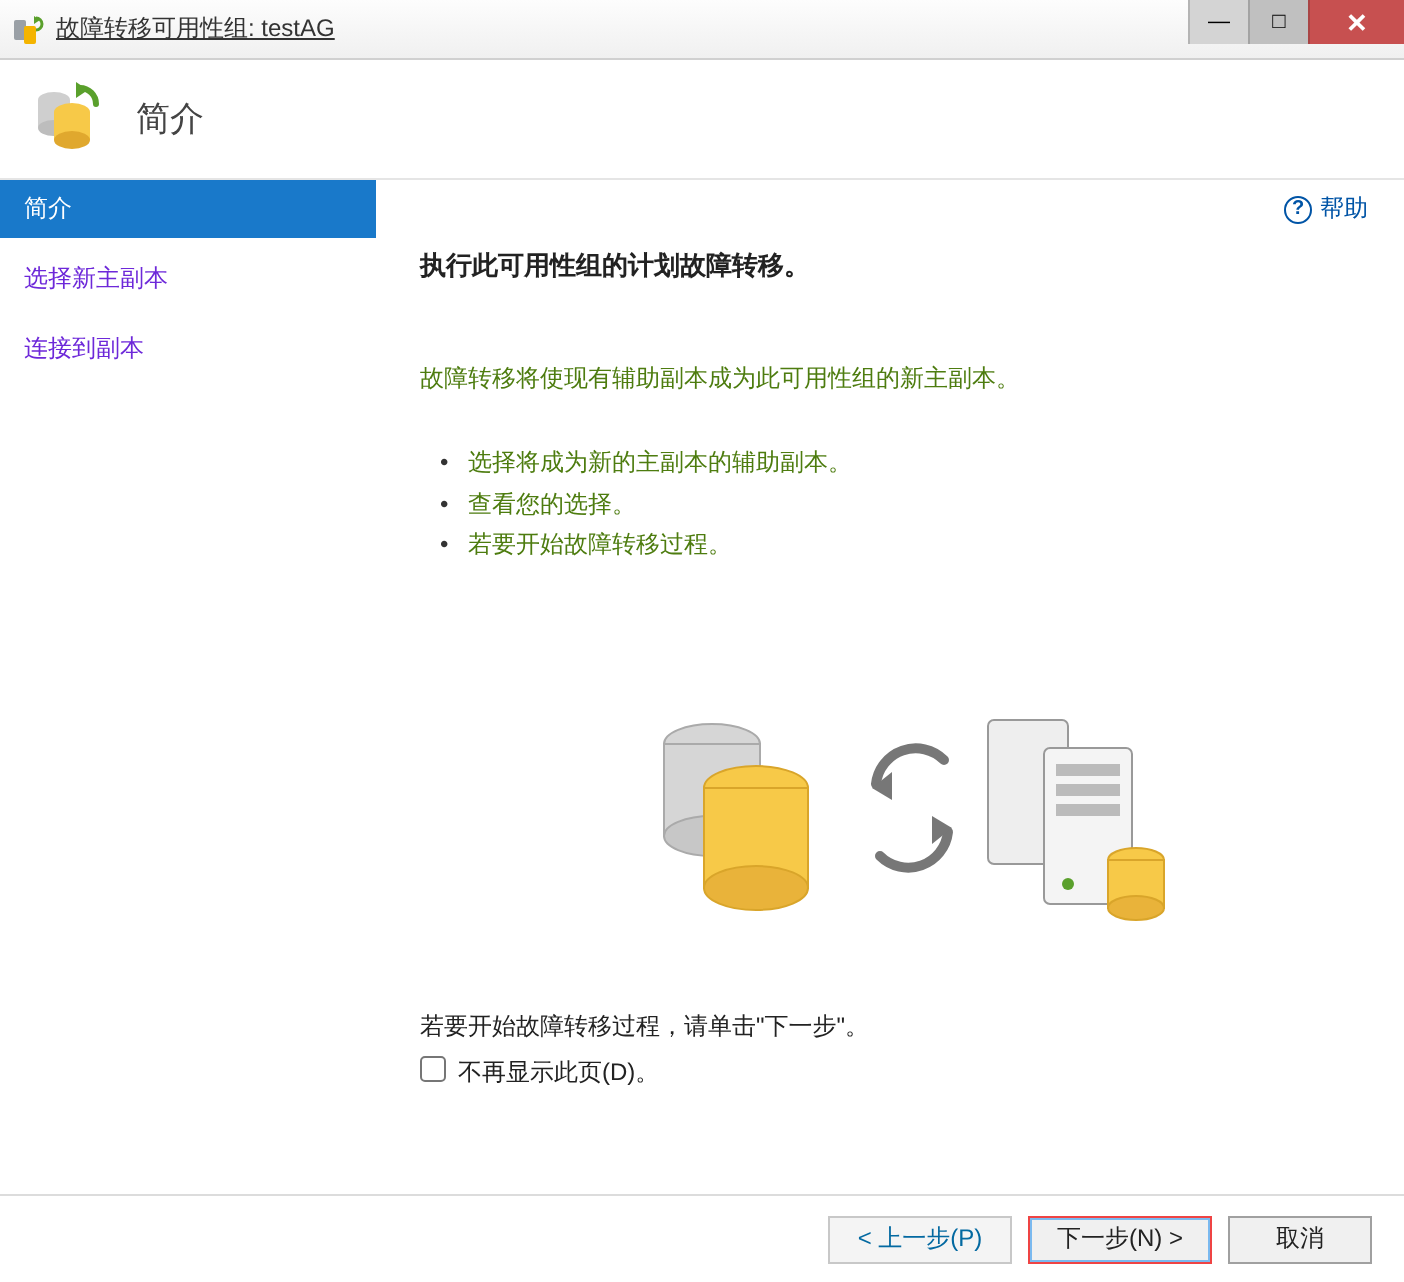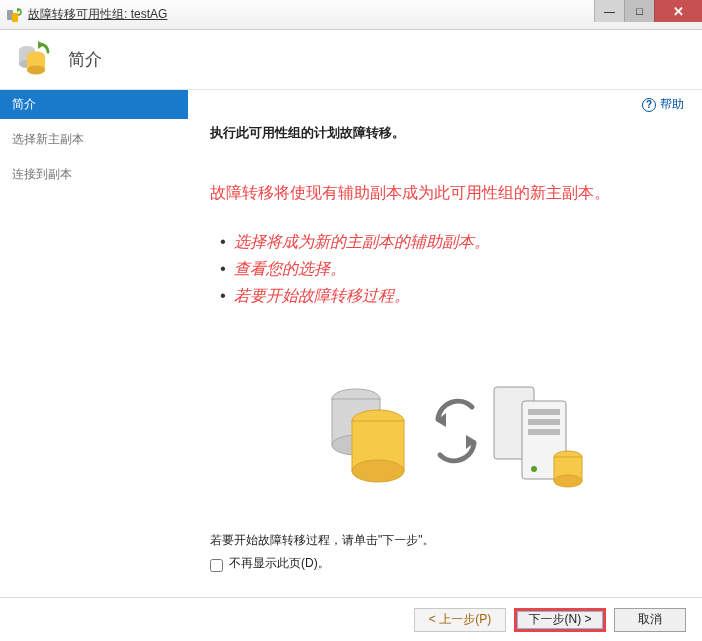--- a/index.html
+++ b/index.html
@@ -73,21 +73,21 @@
       height: calc(641px - 30px - 60px - 44px);
     }
     .sidebar {
       width: 188px;
       background: #fff;
       padding-top: 0;
     }
     .side-item {
       padding: 6px 12px;
       font-size: 12px;
-      color: #737373;
+      color: #6d28d9;
       cursor: default;
       margin-bottom: 6px;
     }
     .side-item.active {
       background: #1979ca;
       color: #fff;
     }
     .content {
       flex: 1;
       padding: 10px 20px 0 22px;
@@ -115,54 +115,53 @@
       font-weight: bold;
     }
     .subject {
       font-size: 13px;
       font-weight: bold;
       color: #222;
       margin-top: 24px;
       margin-bottom: 38px;
     }
     .para {
-      font-size: 16px;
-      color: #ef4444;
+      font-size: 12px;
+      color: #4d7c0f;
       margin-bottom: 22px;
       line-height: 1.6;
     }
     .intro-line { margin-bottom: 6px; }
     .bullets {
       list-style: none;
       padding-left: 10px;
     }
     .bullets li {
       position: relative;
       padding-left: 14px;
       line-height: 1.7;
-      font-style: italic;
     }
     .bullets li::before {
       content: "•";
       position: absolute;
       left: 0;
       color: #333;
     }
     .illustration {
       text-align: center;
       margin: 60px 0 30px 0;
     }
     .start-line {
       font-size: 12px;
       color: #222;
       margin-bottom: 6px;
     }
     .checkbox-row {
       display: flex;
-      align-items: flex-end;
+      align-items: flex-start;
       gap: 6px;
       font-size: 12px;
       color: #222;
     }
     .checkbox-row input[type=checkbox]{
       width: 13px; height: 13px;
     }
     
     .footer {
       height: 44px;
@@ -179,27 +178,27 @@
     .btn {
       min-width: 92px;
       height: 24px;
       font-size: 12px;
       background: #f0f0f0;
       border: 1px solid #a0a0a0;
       color: #222;
       padding: 0 10px;
     }
     .btn:disabled {
-      color: #a16207;
+      color: #0369a1;
       border-color: #c8c8c8;
       background: #f4f4f4;
     }
     .btn.cancel { min-width: 72px; }
     .btn.default {
-      border: 3px solid #ef4444;
+      border: 1px solid #ef4444;
       box-shadow: 0 0 0 1px #7ab9ef inset;
     }
   </style>
 </head>
 <body>
 
 <div class="titlebar">
   <span class="titlebar-icon">
     <svg viewBox="0 0 16 16" width="16" height="16">
       <rect x="1" y="3" width="6" height="10" rx="1" fill="#9aa0a6"></rect>

